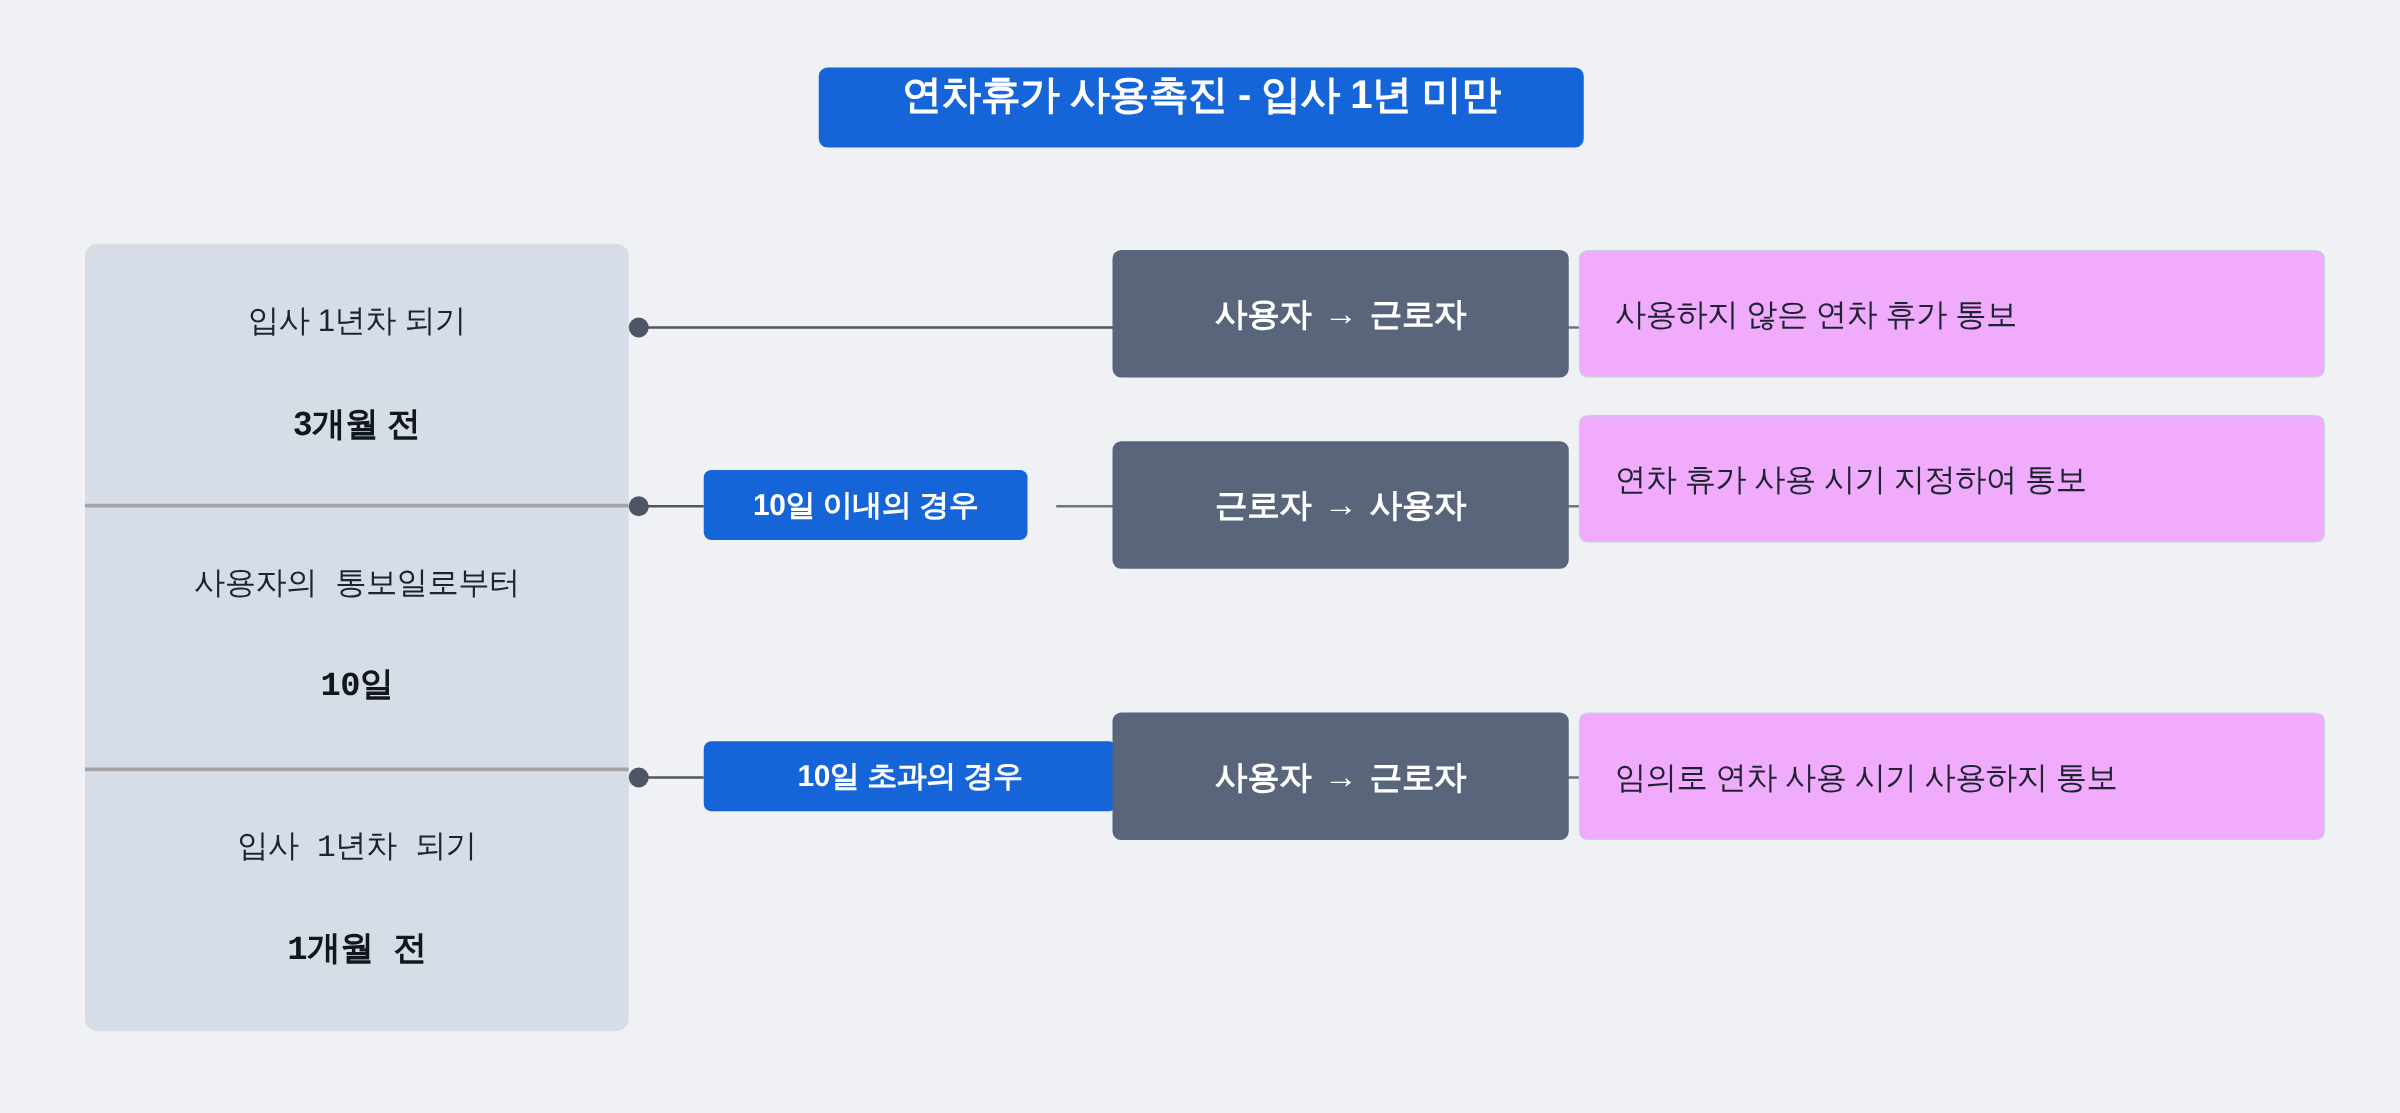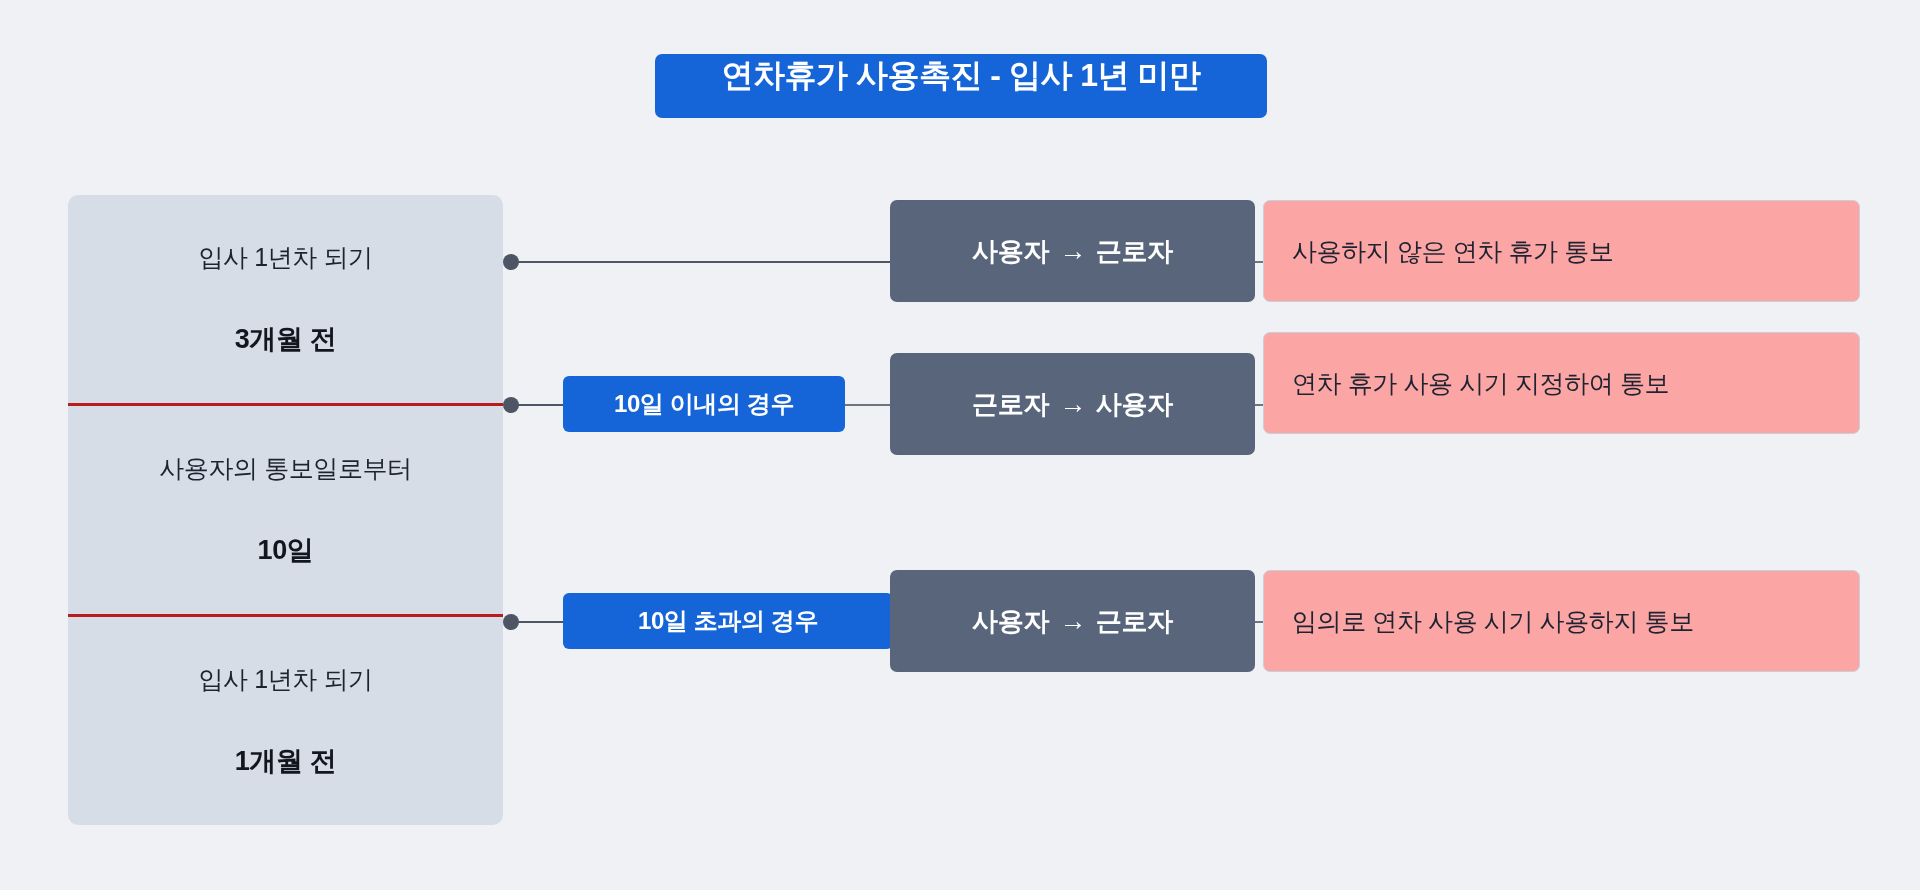--- a/index.html
+++ b/index.html
@@ -55,21 +55,22 @@
     display: flex;
     flex-direction: column;
     align-items: center;
     justify-content: center;
     text-align: center;
     line-height: 1.45;
     position: relative;
     gap: 28px;
   }
   .timeline-section + .timeline-section {
-    border-top: 3px solid #b91c1c;
+    border-top: 3px solid #a3a3a3;
+    font-family: Liberation Mono, monospace;
   }
 
   .ts-line1 {
     font-size: 25px;
     font-weight: 400;
     color: #1d2330;
     letter-spacing: -0.4px;
     white-space: nowrap;
   }
   .ts-line2 {
@@ -140,21 +141,21 @@
     padding: 0 10px;
     font-size: 27px;
   }
 
   
   .desc-card {
     position: absolute;
     left: 1263px;
     width: 597px;
     height: 102px;
-    background: #fca5a5;
+    background: #f0abfc;
     border: 1px solid #c8d0dc;
     border-radius: 7px;
     display: flex;
     align-items: center;
     padding-left: 28px;
     font-size: 25px;
     font-weight: 400;
     color: #1d2330;
     letter-spacing: -0.4px;
     white-space: nowrap;
@@ -196,21 +197,21 @@
 <div class="h-line" style="left:515px; top:404px; width:48px;"></div>
 <div class="h-line thin" style="left:845px; top:404px; width:47px;"></div>
 
 <div class="h-line" style="left:515px; top:621px; width:48px;"></div>
 <div class="h-line thin" style="left:845px; top:621px; width:47px;"></div>
 
 <div class="h-line thin" style="left:1253px; top:261px; width:12px;"></div>
 <div class="h-line thin" style="left:1253px; top:404px; width:12px;"></div>
 <div class="h-line thin" style="left:1253px; top:621px; width:12px;"></div>
 
-<div class="cond-badge" style="left:563px; top:376px; width:282px;">
+<div class="cond-badge" style="left:563px; top:376px; width:259px;">
   <span>10일 이내의 경우</span>
 </div>
 
 <div class="cond-badge" style="left:563px; top:593px; width:330px;">
   <span>10일 초과의 경우</span>
 </div>
 
 <div class="actor-box" style="top:200px;">
   <span>사용자</span>
   <span class="arrow-glyph">→</span>

